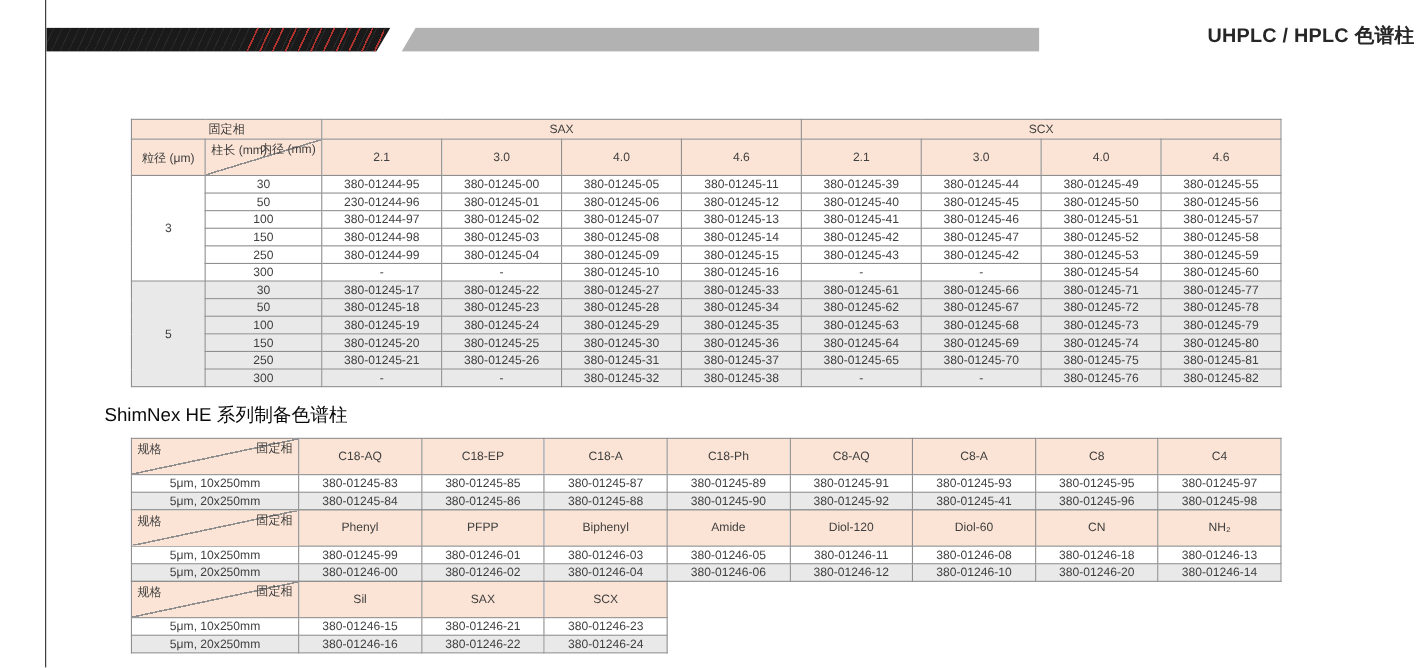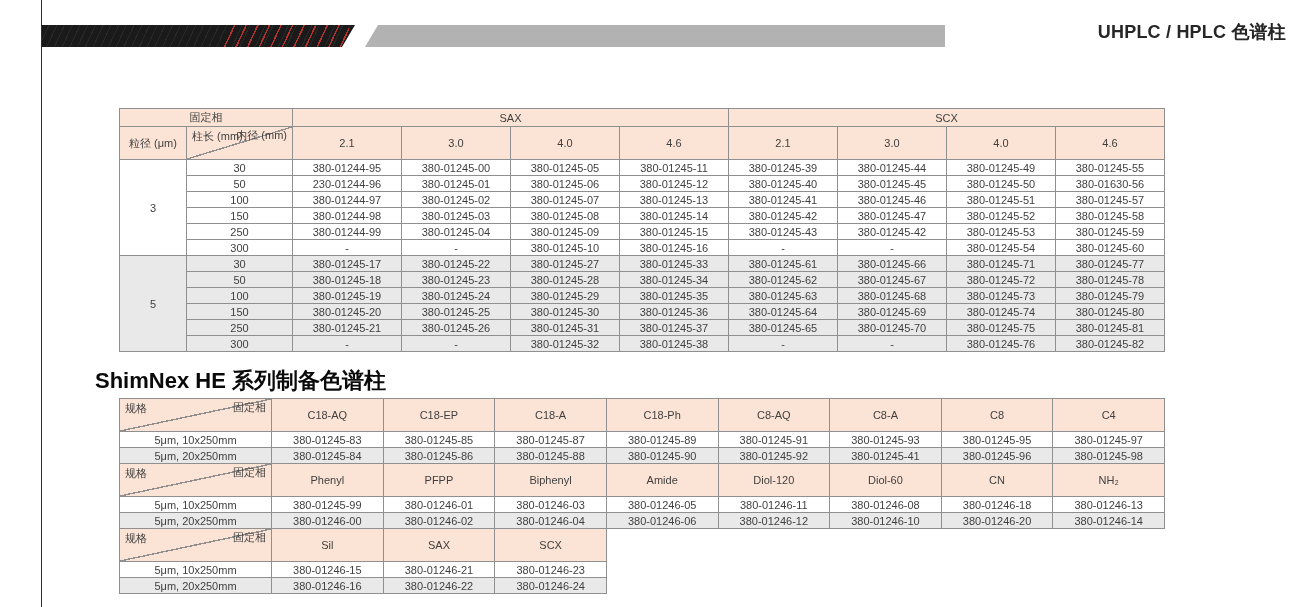--- a/index.html
+++ b/index.html
@@ -30,21 +30,21 @@
   #main-table tr.hrow1 td { height:18px; }
   #main-table tr.hrow2 td { height:32px; }
   .c-particle { width:67px; } .c-length { width:106px; } .c-spec { width:152px; }
 
   .diag { position:relative; padding:16px; }
   .diag-line { position:absolute; top:0; left:0; right:0; bottom:0;
     background:linear-gradient(to bottom right,transparent calc(50% - .7px),var(--border) calc(50% - .7px),var(--border) calc(50% + .7px),transparent calc(50% + .7px)); }
   .diag-top { position:absolute; top:1px; right:5px; }
   .diag-bot { position:absolute; bottom:15px; left:5px;text-align:center; }
 
-  .prep-title { position:absolute; left:95px; top:366px; font-size:22px; font-weight:700; color:#0a0a0a; }
+  .prep-title { position:absolute; left:95px; top:366px; font-size:17px; font-weight:400; color:#0a0a0a; }
   #prep-wrap { position:absolute; left:95px; top:398px; }
   .prep-table { width:1046px; }
   .prep-table.narrow { width:488px; }
   .prep-table + .prep-table { margin-top:-1px; }
   .prep-table thead td { height:32px; }
 </style>
 </head>
 <body>
 
 <div class="page">
@@ -107,21 +107,21 @@
         </tr>
         <tr>
           <td>50</td>
           <td>230-01244-96</td>
           <td>380-01245-01</td>
           <td>380-01245-06</td>
           <td>380-01245-12</td>
           <td>380-01245-40</td>
           <td>380-01245-45</td>
           <td>380-01245-50</td>
-          <td>380-01630-56</td>
+          <td>380-01245-56</td>
         </tr>
         <tr>
           <td>100</td>
           <td>380-01244-97</td>
           <td>380-01245-02</td>
           <td>380-01245-07</td>
           <td>380-01245-13</td>
           <td>380-01245-41</td>
           <td>380-01245-46</td>
           <td>380-01245-51</td>

